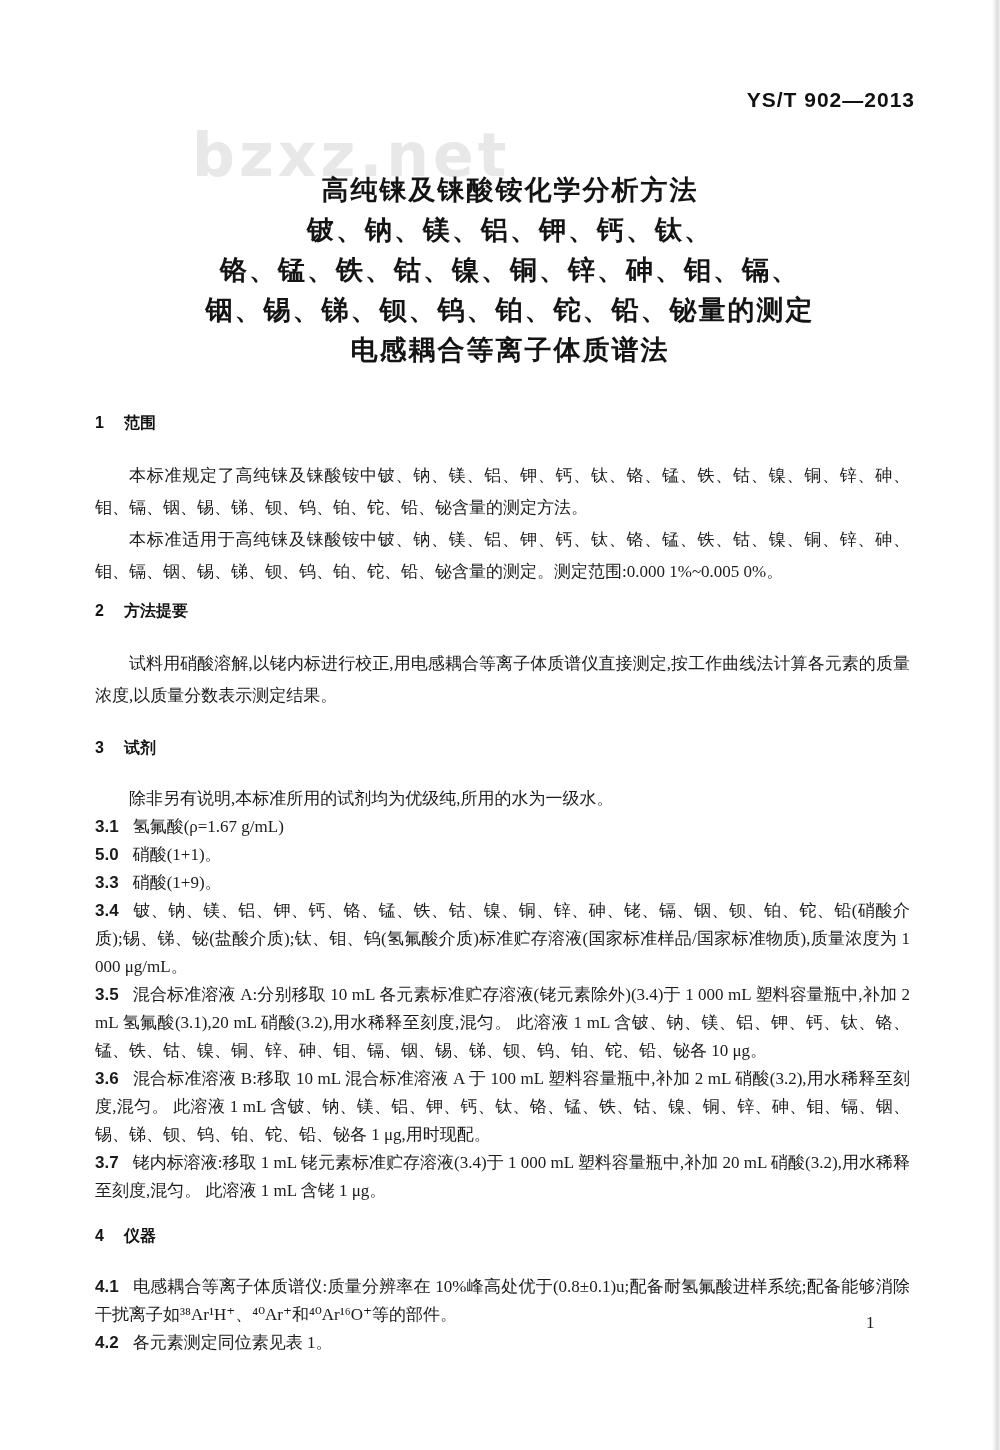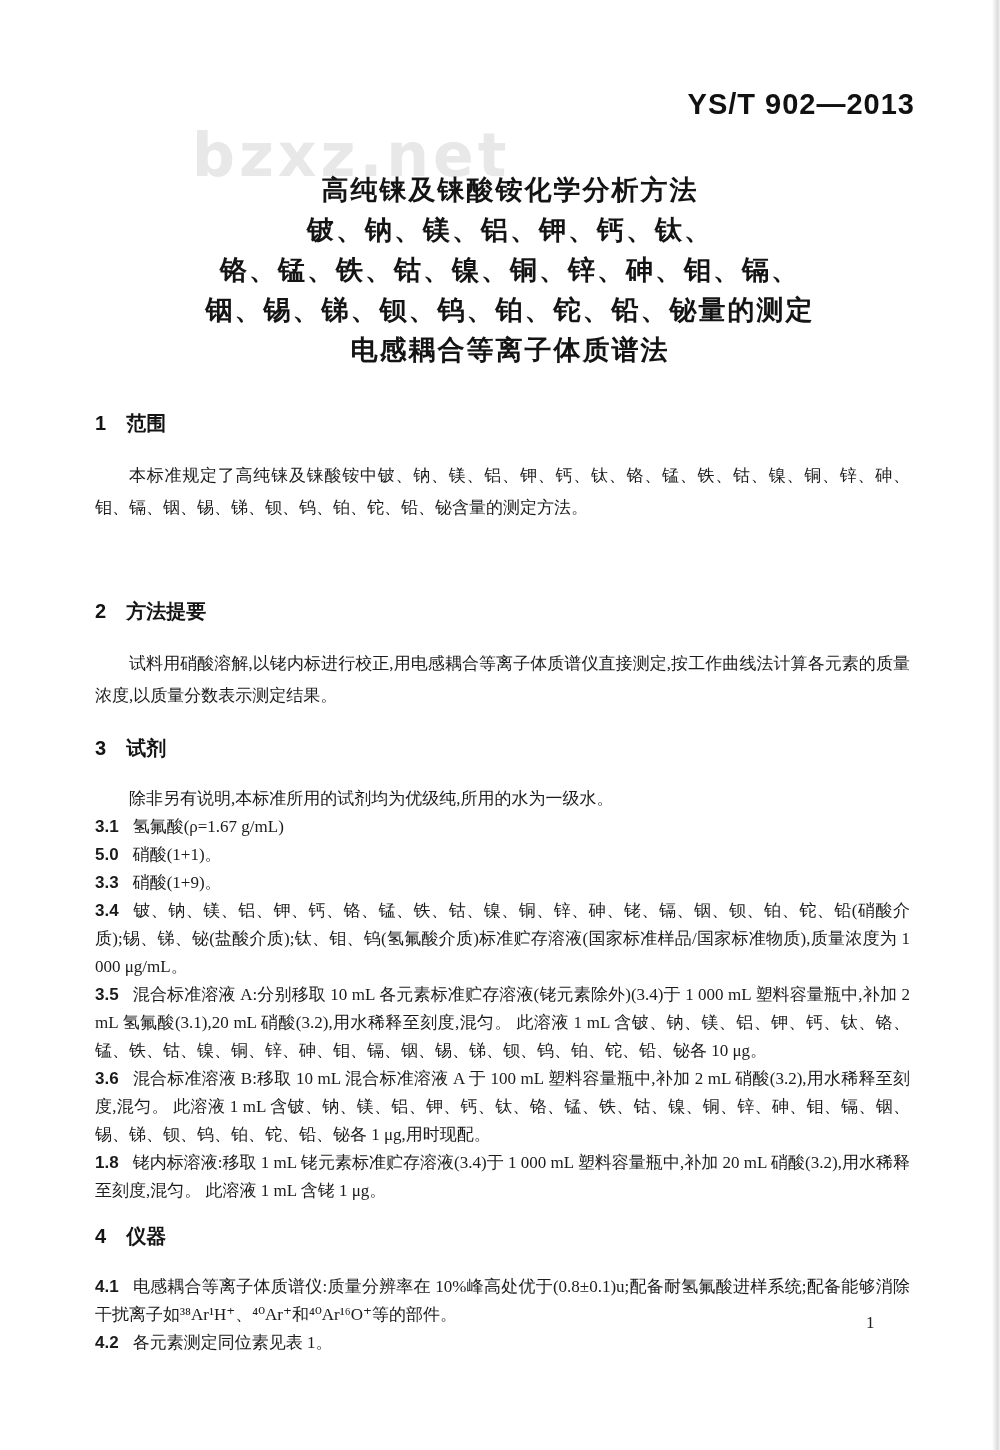--- a/index.html
+++ b/index.html
@@ -11,21 +11,21 @@
     font-family:"Liberation Serif","DejaVu Serif",serif;
     color:#1b1b1b;
   }
   .scan-edge-right{
     position:absolute;top:0;right:0;width:8px;height:100%;
     background:linear-gradient(to right,#ffffff 0%,#e9e9e9 45%,#dcdcdc 70%,#f2f2f2 100%);
   }
   .header-code{
     position:absolute;top:88px;right:85px;
     font-family:"Liberation Sans","DejaVu Sans",sans-serif;
-    font-weight:bold;font-size:29px;letter-spacing:1px;color:#111;
+    font-weight:bold;font-size:21px;letter-spacing:1px;color:#111;
   }
   .watermark{
     position:absolute;top:112px;left:192px;z-index:0;
     font-family:"DejaVu Sans","Liberation Sans",sans-serif;
     font-weight:bold;font-size:60px;letter-spacing:4px;
     color:#e8e8e8;user-select:none;margin-top:8px;
   }
   .title-block{
     position:absolute;top:170px;left:95px;width:830px;z-index:1;
     text-align:center;
@@ -33,21 +33,21 @@
     font-weight:bold;font-size:27px;line-height:40px;
     letter-spacing:2px;color:#141414;
   }
   .sec{
     position:absolute;left:95px;width:815px;z-index:1;
     font-size:17px;text-align:justify;
   }
   .sec h2{
     margin:0 0 26px 0;
     font-family:"Liberation Sans","DejaVu Sans",sans-serif;
-    font-weight:bold;font-size:20px;line-height:22px;color:#141414;
+    font-weight:bold;font-size:16px;line-height:22px;color:#141414;
   }
   .sec h2 .hnum{margin-right:20px;}
   .sec p{margin:0;}
   .para{line-height:32px;text-indent:2em;}
   .para-tight{line-height:28px;text-indent:2em;}
   .item{line-height:28px;}
   .inum{
     font-family:"Liberation Sans","DejaVu Sans",sans-serif;
     font-weight:bold;margin-right:14px;white-space:nowrap;
   }
@@ -77,20 +77,21 @@
     <div>铬、锰、铁、钴、镍、铜、锌、砷、钼、镉、</div>
     <div>铟、锡、锑、钡、钨、铂、铊、铅、铋量的测定</div>
     <div>电感耦合等离子体质谱法</div>
   </div>
 
   <div class="sec" id="sec1">
     <h2>
       <span class="hnum">1</span><span>范围</span>
     </h2>
     <p class="para">本标准规定了高纯铼及铼酸铵中铍、钠、镁、铝、钾、钙、钛、铬、锰、铁、钴、镍、铜、锌、砷、钼、镉、铟、锡、锑、钡、钨、铂、铊、铅、铋含量的测定方法。</p>
+    <p class="para">本标准适用于高纯铼及铼酸铵中铍、钠、镁、铝、钾、钙、钛、铬、锰、铁、钴、镍、铜、锌、砷、钼、镉、铟、锡、锑、钡、钨、铂、铊、铅、铋含量的测定。测定范围:0.000 1%~0.005 0%。</p>
   </div>
 
   <div class="sec" id="sec2">
     <h2>
       <span class="hnum">2</span><span>方法提要</span>
     </h2>
     <p class="para">试料用硝酸溶解,以铑内标进行校正,用电感耦合等离子体质谱仪直接测定,按工作曲线法计算各元素的质量浓度,以质量分数表示测定结果。</p>
   </div>
 
   <div class="sec" id="sec3">
@@ -110,21 +111,21 @@
     <p class="item">
       <span class="inum">3.4</span><span>铍、钠、镁、铝、钾、钙、铬、锰、铁、钴、镍、铜、锌、砷、铑、镉、铟、钡、铂、铊、铅(硝酸介质);锡、锑、铋(盐酸介质);钛、钼、钨(氢氟酸介质)标准贮存溶液(国家标准样品/国家标准物质),质量浓度为 1 000 μg/mL。</span>
     </p>
     <p class="item">
       <span class="inum">3.5</span><span>混合标准溶液 A:分别移取 10 mL 各元素标准贮存溶液(铑元素除外)(3.4)于 1 000 mL 塑料容量瓶中,补加 2 mL 氢氟酸(3.1),20 mL 硝酸(3.2),用水稀释至刻度,混匀。 此溶液 1 mL 含铍、钠、镁、铝、钾、钙、钛、铬、锰、铁、钴、镍、铜、锌、砷、钼、镉、铟、锡、锑、钡、钨、铂、铊、铅、铋各 10 μg。</span>
     </p>
     <p class="item">
       <span class="inum">3.6</span><span>混合标准溶液 B:移取 10 mL 混合标准溶液 A 于 100 mL 塑料容量瓶中,补加 2 mL 硝酸(3.2),用水稀释至刻度,混匀。 此溶液 1 mL 含铍、钠、镁、铝、钾、钙、钛、铬、锰、铁、钴、镍、铜、锌、砷、钼、镉、铟、锡、锑、钡、钨、铂、铊、铅、铋各 1 μg,用时现配。</span>
     </p>
     <p class="item">
-      <span class="inum">1.8</span><span>铑内标溶液:移取 1 mL 铑元素标准贮存溶液(3.4)于 1 000 mL 塑料容量瓶中,补加 20 mL 硝酸(3.2),用水稀释至刻度,混匀。 此溶液 1 mL 含铑 1 μg。</span>
+      <span class="inum">3.7</span><span>铑内标溶液:移取 1 mL 铑元素标准贮存溶液(3.4)于 1 000 mL 塑料容量瓶中,补加 20 mL 硝酸(3.2),用水稀释至刻度,混匀。 此溶液 1 mL 含铑 1 μg。</span>
     </p>
   </div>
 
   <div class="sec" id="sec4">
     <h2>
       <span class="hnum">4</span><span>仪器</span>
     </h2>
     <p class="item">
       <span class="inum">4.1</span><span>电感耦合等离子体质谱仪:质量分辨率在 10%峰高处优于(0.8±0.1)u;配备耐氢氟酸进样系统;配备能够消除干扰离子如³⁸Ar¹H⁺、⁴⁰Ar⁺和⁴⁰Ar¹⁶O⁺等的部件。</span>
     </p>

